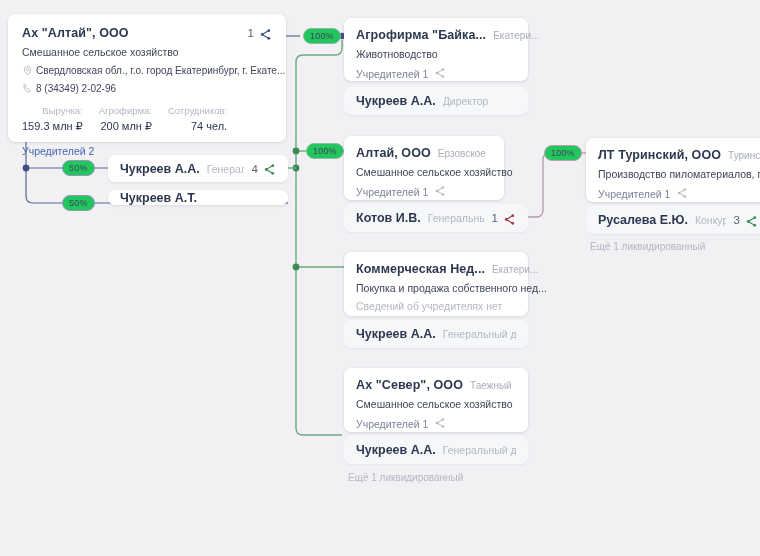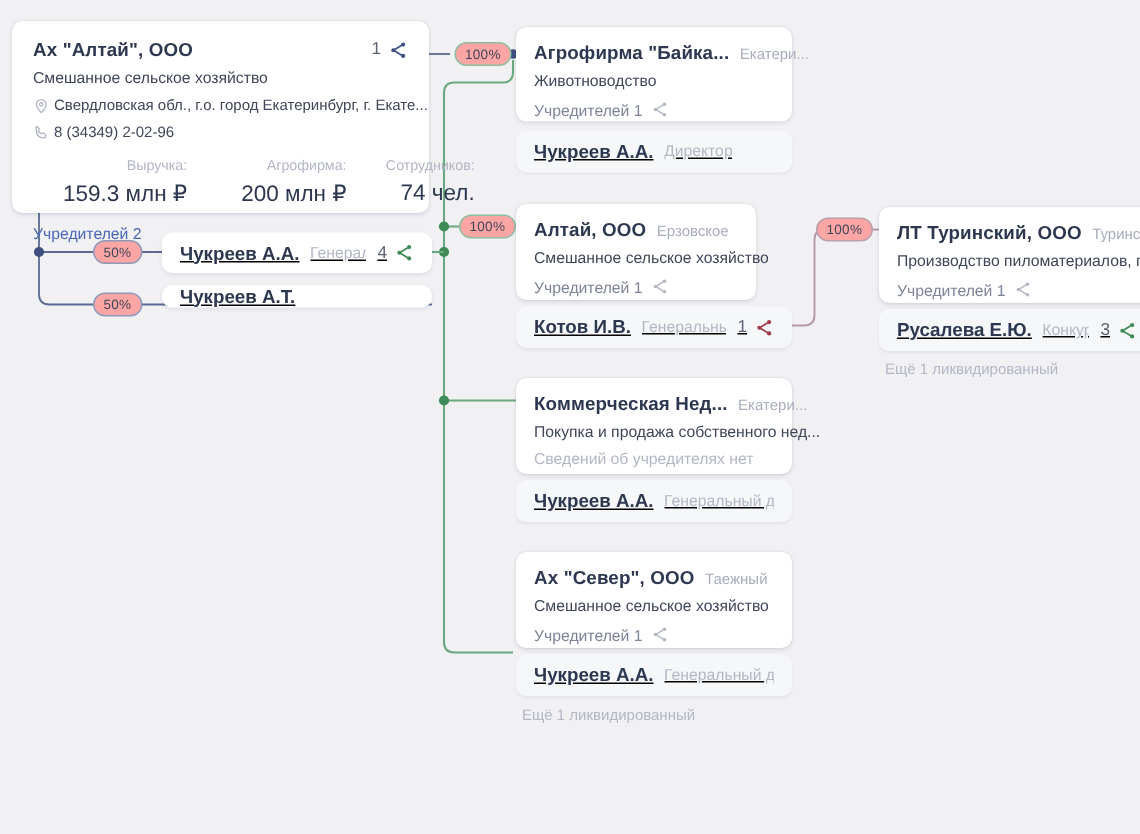--- a/index.html
+++ b/index.html
@@ -42,48 +42,48 @@
   }
   .sub{font-size:10.5px;color:#3f4658;margin-top:6px;white-space:nowrap;}
   .muted{font-size:10.5px;color:#b3b7c4;margin-top:6px;white-space:nowrap;}
   .link{
     font-size:10.5px;color:#7d8398;margin-top:7px;
     display:flex;align-items:center;gap:6px;white-space:nowrap;
   }
   .link .lnk-txt{color:#7d8398;}
 
   
-  .person{display:flex;align-items:center;height:100%;padding:0 12px;box-sizing:border-box;text-decoration:underline;}
+  .person{display:flex;align-items:center;height:100%;padding:0 12px;box-sizing:border-box;}
   .p-name{font-size:12.5px;font-weight:bold;color:#2d3850;white-space:nowrap;}
   .p-role{font-size:10.5px;color:#b3b7c4;margin-left:7px;white-space:nowrap;overflow:hidden;}
   .p-right{margin-left:auto;display:flex;align-items:center;gap:5px;padding-left:8px;}
   .p-count{font-size:11.5px;color:#5a6073;}
 
   
   .meta-row{display:flex;align-items:center;margin-top:7px;}
   .meta-ic{width:14px;flex:0 0 14px;display:flex;align-items:center;justify-content:flex-start;}
   .meta-tx{font-size:10px;color:#3f4658;white-space:nowrap;}
 
   .fin{display:flex;margin-top:11px;}
   .fin-col{margin-right:16px;text-align:right;}
   .fin-lbl{font-size:9.5px;color:#b3b7c4;white-space:nowrap;}
-  .fin-val{font-size:15px;color:#2d3850;margin-top:4px;white-space:nowrap;margin-left:20px;}
+  .fin-val{font-size:11px;color:#2d3850;margin-top:4px;white-space:nowrap;}
 
   .founders{
     font-size:10.5px;color:#4a66b5;margin-top:12px;white-space:nowrap;
   }
 
   .extra{
     position:absolute;font-size:10px;color:#b3b7c4;white-space:nowrap;
   }
 
   
   .pill{
     position:absolute;
-    background:#fca5a5;
+    background:#22c55e;
     border:1px solid #8fbda0;
     border-radius:9px;
     height:16px;line-height:15px;
     padding:0 6px;
     font-size:9px;color:#3f4658;
     box-sizing:border-box;
     letter-spacing:.2px;
   }
   .pill.blue{border-color:#8d9ab8;}
   .pill.mauve{border-color:#b9a0ac;}

